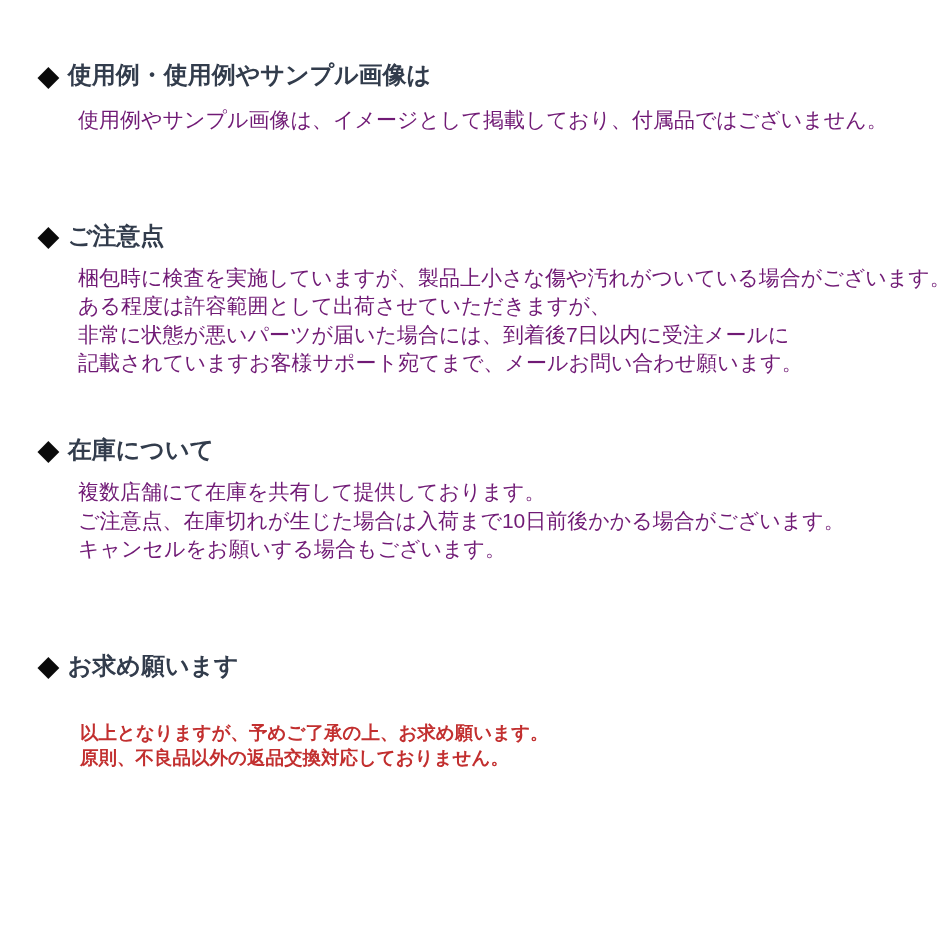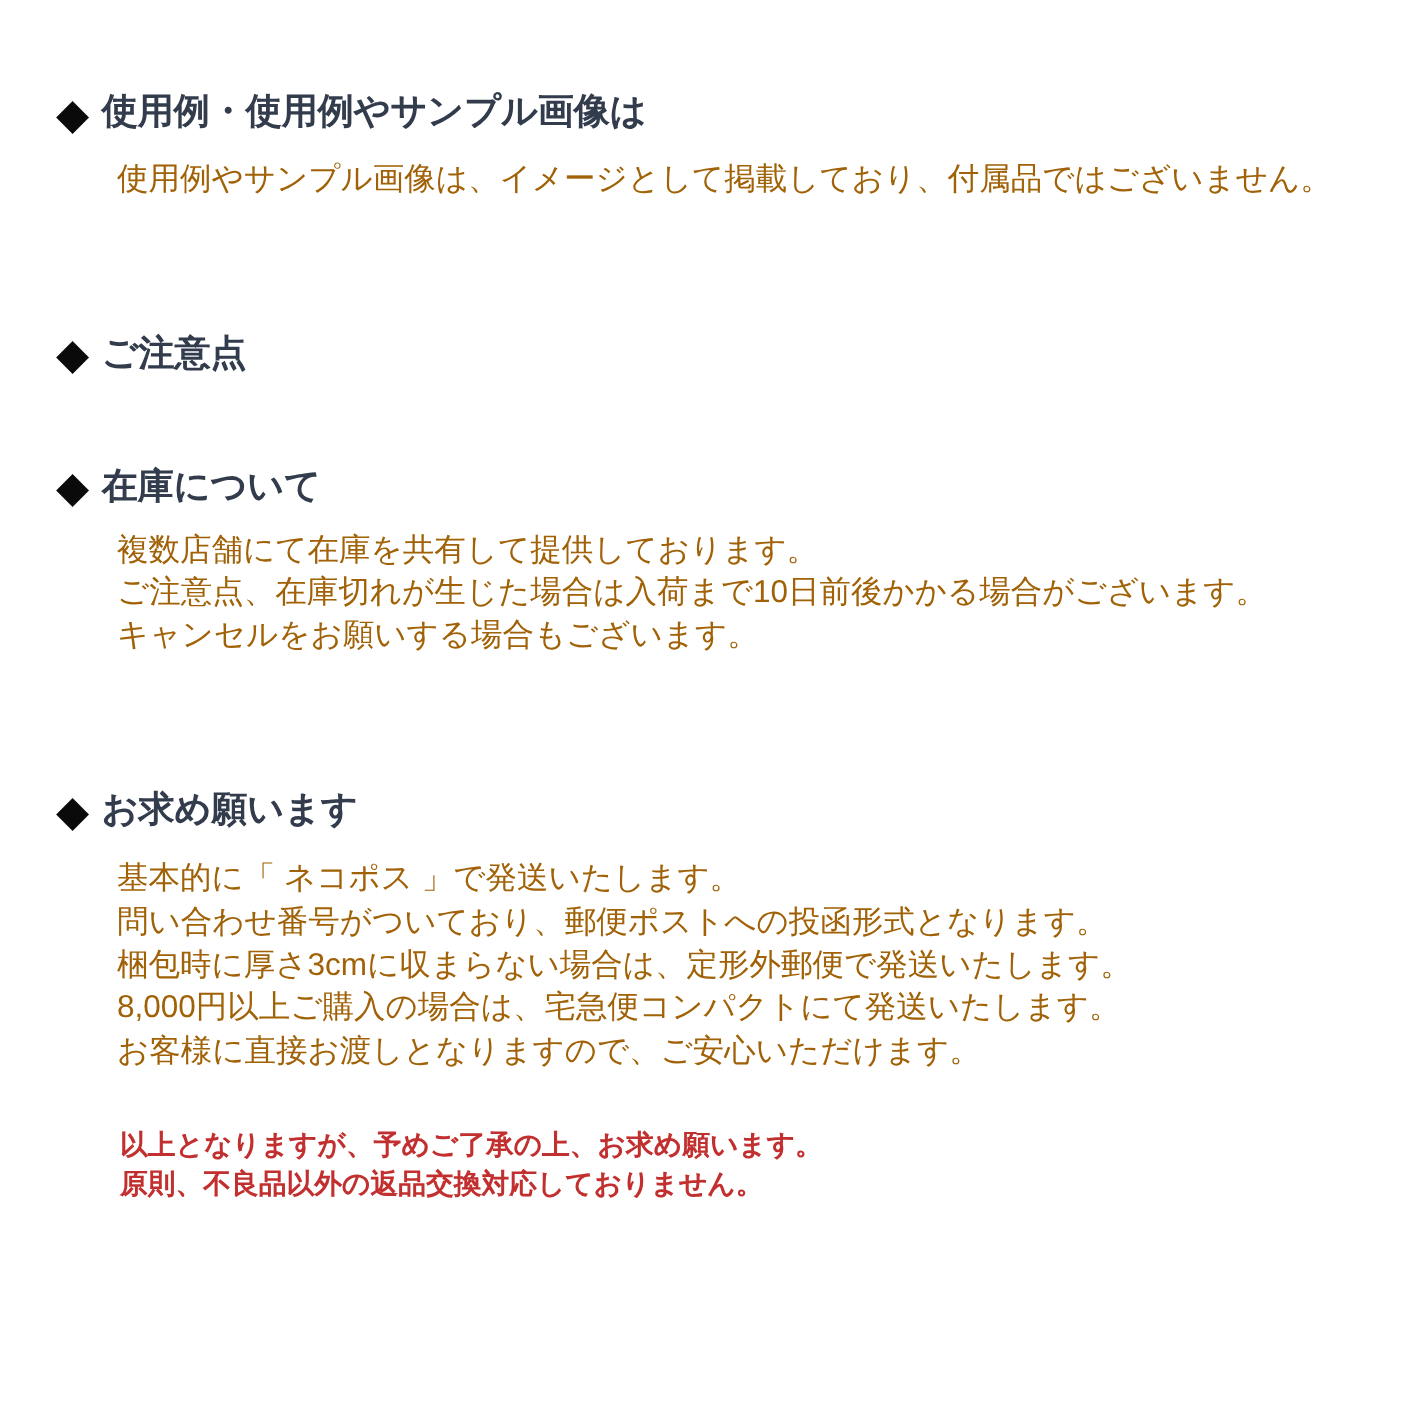--- a/index.html
+++ b/index.html
@@ -29,21 +29,21 @@
     white-space: nowrap;
   }
   .bullet {
     color: #0a0a0a;
     font-size: 27px;
     line-height: 1;
     transform: translateY(1px);
   }
   .section-body {
     margin: 11px 0 0 40px;
-    color: #a16207;
+    color: #701a75;
     font-size: 21px;
     line-height: 28.6px;
     font-weight: normal;
   }
   .section-body .line { white-space: nowrap; }
 
   .sec-1 { margin-top: 0; }
   .sec-2 { margin-top: 84px; }
   .sec-3 { margin-top: 55px; }
   .sec-4 { margin-top: 85px; }
@@ -51,21 +51,21 @@
   .sec-1 .section-body { margin-top: 14px; }
   .sec-4 .section-body { margin-top: 15px; }
 
   .notice {
     margin: 37px 0 0 42px;
     color: #c22f2f;
     font-size: 18.5px;
     font-weight: bold;
     line-height: 25.5px;
   }
-  .notice .line { white-space: nowrap; font-family: Liberation Serif, serif; }
+  .notice .line { white-space: nowrap; }
 </style>
 </head>
 <body>
 
 <div class="page">
 
   <div class="section sec-1">
     <div class="section-heading">
       <span class="bullet">◆</span>
       <span>使用例・使用例やサンプル画像は</span>
@@ -73,46 +73,45 @@
     <div class="section-body">
       <div class="line">使用例やサンプル画像は、イメージとして掲載しており、付属品ではございません。</div>
     </div>
   </div>
 
   <div class="section sec-2">
     <div class="section-heading">
       <span class="bullet">◆</span>
       <span>ご注意点</span>
     </div>
+    <div class="section-body">
+      <div class="line">梱包時に検査を実施していますが、製品上小さな傷や汚れがついている場合がございます。</div>
+      <div class="line">ある程度は許容範囲として出荷させていただきますが、</div>
+      <div class="line">非常に状態が悪いパーツが届いた場合には、到着後7日以内に受注メールに</div>
+      <div class="line">記載されていますお客様サポート宛てまで、メールお問い合わせ願います。</div>
+    </div>
   </div>
 
   <div class="section sec-3">
     <div class="section-heading">
       <span class="bullet">◆</span>
       <span>在庫について</span>
     </div>
     <div class="section-body">
       <div class="line">複数店舗にて在庫を共有して提供しております。</div>
       <div class="line">ご注意点、在庫切れが生じた場合は入荷まで10日前後かかる場合がございます。</div>
       <div class="line">キャンセルをお願いする場合もございます。</div>
     </div>
   </div>
 
   <div class="section sec-4">
     <div class="section-heading">
       <span class="bullet">◆</span>
       <span>お求め願います</span>
     </div>
-    <div class="section-body">
-      <div class="line">基本的に「 ネコポス 」で発送いたします。</div>
-      <div class="line">問い合わせ番号がついており、郵便ポストへの投函形式となります。</div>
-      <div class="line">梱包時に厚さ3cmに収まらない場合は、定形外郵便で発送いたします。</div>
-      <div class="line">8,000円以上ご購入の場合は、宅急便コンパクトにて発送いたします。</div>
-      <div class="line">お客様に直接お渡しとなりますので、ご安心いただけます。</div>
-    </div>
   </div>
 
   <div class="notice">
     <div class="line">以上となりますが、予めご了承の上、お求め願います。</div>
     <div class="line">原則、不良品以外の返品交換対応しておりません。</div>
   </div>
 
 </div>
 
 </body></html>

